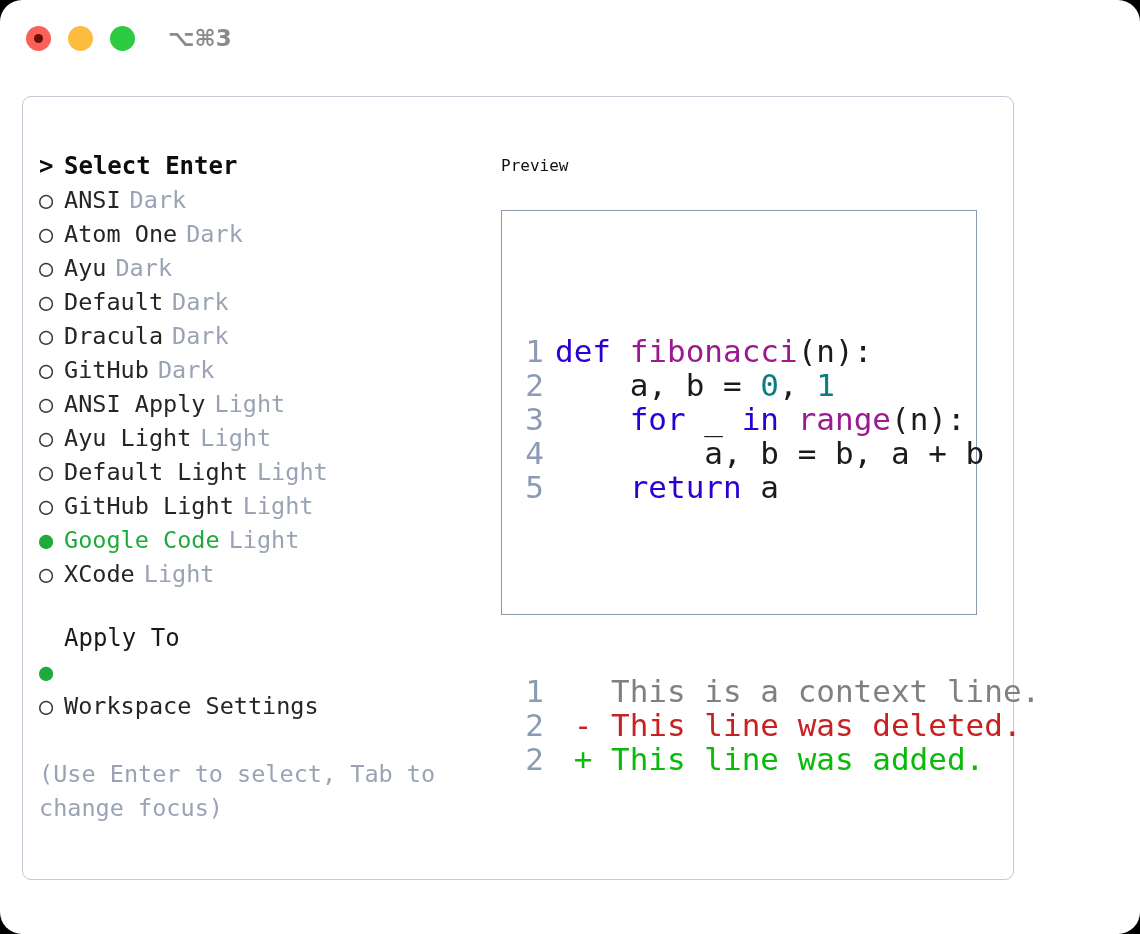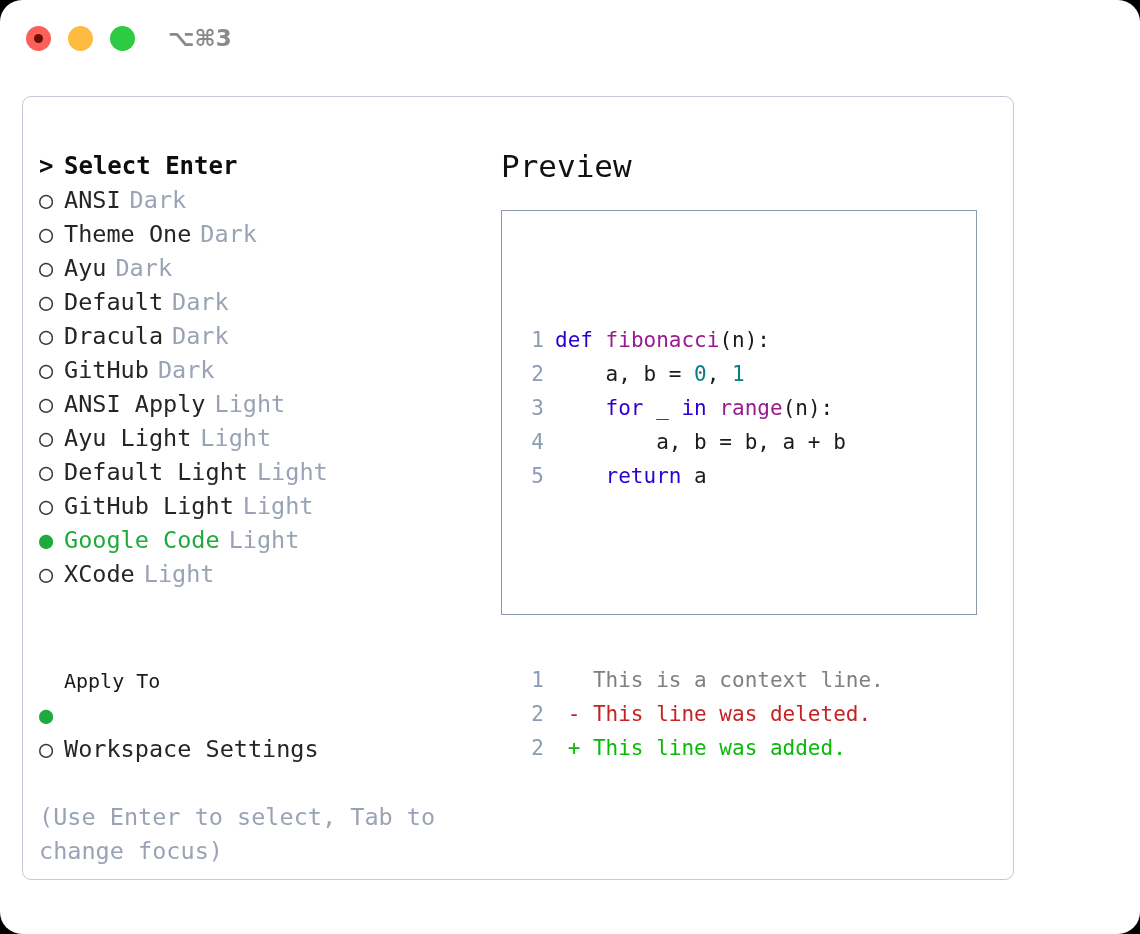--- a/index.html
+++ b/index.html
@@ -128,22 +128,21 @@
     font-size: 24px;
   }
   .heading .marker { color: #0d0d0d; font-weight: 700; }
 
   .label      { color: #252525; }
   .label.sel  { color: #1faa3c; }
   .variant    { color: #9aa3b5; margin-left: 9px; }
 
   .subheading {
     color: #1a1a1a;
-    font-size: 20px;
-    margin-top: 43px;
+    font-size: 24px;
   }
 
   .spacer-sm { height: 30px; }
   .spacer-md { height: 34px; }
 
   .hint {
     margin-top: 0px;
     width: 408px;
     color: #9aa3b5;
     font-size: 23.5px;
@@ -153,41 +152,41 @@
 
   
   .right-col {
     position: absolute;
     left: 478px;
     top: 52px;
     width: 500px;
   }
 
   .preview-title {
-    font-size: 31px;
+    font-size: 16px;
     line-height: 34px;
     color: #111111;
     font-weight: 400;
     margin-bottom: 27px;
   }
 
   .preview-box {
     width: 476px;
     height: 405px;
     border: 1.5px solid #8d9aab;
     box-sizing: border-box;
     background: #ffffff;
     position: relative;
   }
 
   .code {
     position: absolute;
     left: 16px;
-    top: 44px;
-    font-size: 21px;
+    top: 55px;
+    font-size: 31px;
     line-height: 34px;
     white-space: pre;
   }
   .cline { display: block; height: 34px; }
   .ln {
     display: inline-block;
     width: 26px;
     text-align: right;
     color: #8b9bb4;
     margin-right: 11px;
@@ -229,21 +228,21 @@
         </div>
 
         <div id="theme-list">
             <div class="row">
               <span class="marker">○</span>
               <span class="label">ANSI</span>
               <span class="variant">Dark</span>
             </div>
             <div class="row">
               <span class="marker">○</span>
-              <span class="label">Theme One</span>
+              <span class="label">Atom One</span>
               <span class="variant">Dark</span>
             </div>
             <div class="row">
               <span class="marker">○</span>
               <span class="label">Ayu</span>
               <span class="variant">Dark</span>
             </div>
             <div class="row">
               <span class="marker">○</span>
               <span class="label">Default</span>

